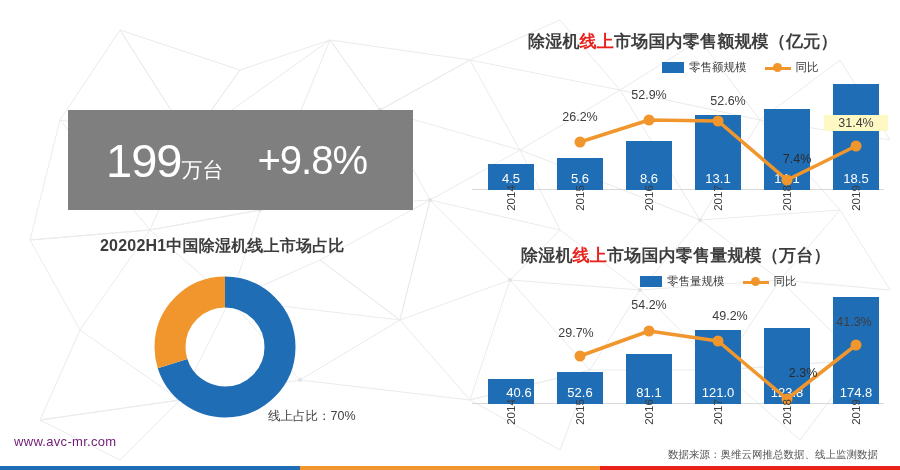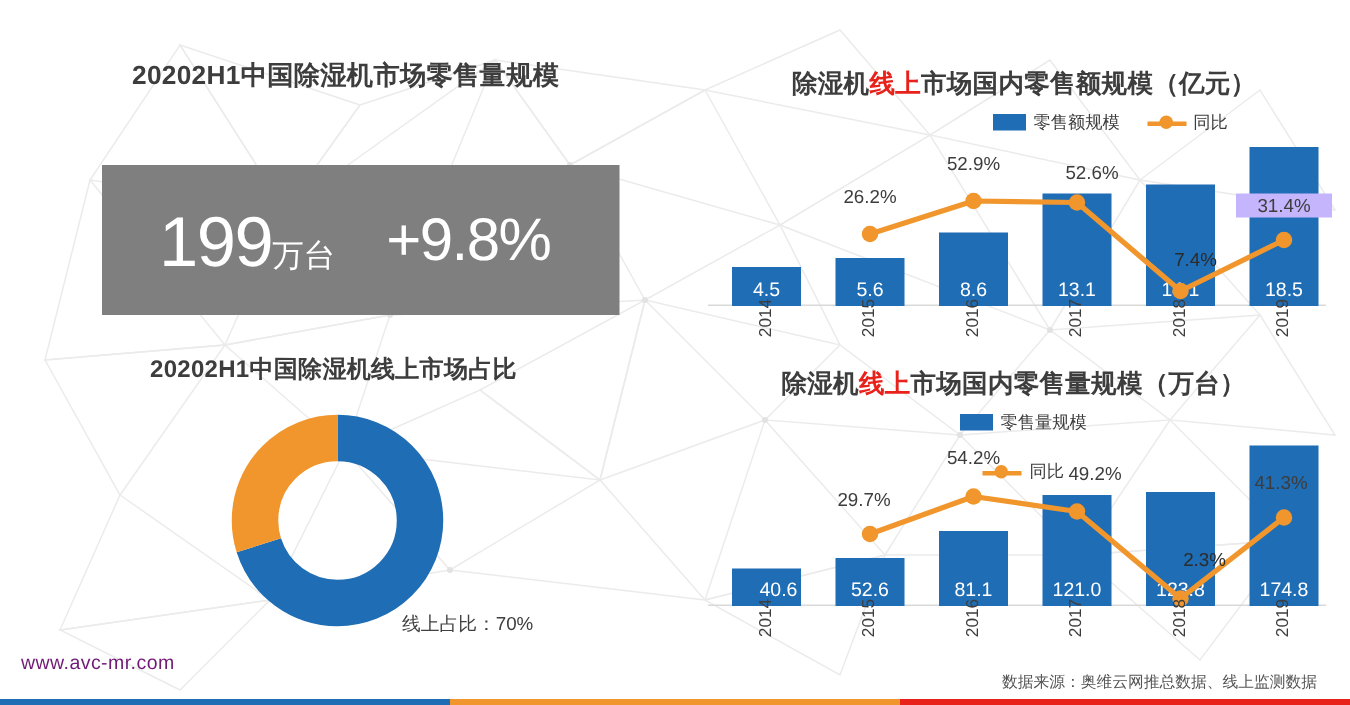--- a/index.html
+++ b/index.html
@@ -44,32 +44,32 @@
   
   #panelB{left:0px;top:228px;width:450px;height:210px;}
   #panelB .ttl{position:absolute;left:100px;top:8px;font-size:16px;}
   .donut-wrap{position:absolute;left:150px;top:44px;width:150px;height:150px;}
   .donut-cap{
     position:absolute;left:268px;top:180px;
     font-size:12.5px;color:#404040;white-space:nowrap;
   }
 
   
-  #panelC{left:450px;top:26px;width:450px;height:212px;}
+  #panelC{left:450px;top:12px;width:450px;height:212px;}
   #panelD{left:450px;top:226px;width:450px;height:212px;}
   .chart-title{position:absolute;top:18px;font-size:17px;}
   #panelC .chart-title{left:78px;}
   #panelD .chart-title{left:71px;}
 
   .legend{
     position:absolute;top:48px;display:flex;align-items:center;gap:18px;
     font-size:11.5px;color:#3d3d3d;
   }
   #panelC .legend{left:212px;}
-  #panelD .legend{left:190px;flex-direction:column;}
+  #panelD .legend{left:190px;}
   .lg-item{display:flex;align-items:center;gap:5px;white-space:nowrap;}
   .lg-swatch{width:22px;height:11px;background:#1f6db4;display:block;}
   .lg-line{position:relative;width:26px;height:11px;display:block;}
   .lg-line::before{
     content:"";position:absolute;left:0;top:4.5px;width:26px;height:3px;background:#f0962c;
   }
   .lg-line::after{
     content:"";position:absolute;left:8px;top:1px;width:9px;height:9px;border-radius:50%;
     background:#f0962c;
   }
@@ -85,21 +85,21 @@
   }
   .bar-val{
     position:absolute;bottom:4px;width:46px;text-align:center;
     color:#ffffff;font-size:13px;
   }
   .svgline{position:absolute;left:0;top:0;width:412px;height:110px;overflow:visible;}
   .pt-lbl{
     position:absolute;font-size:12.5px;color:#3d3d3d;white-space:nowrap;
     text-align:center;
   }
-  .pt-lbl.boxed{background:#c4b5fd;padding:1px 3px;}
+  .pt-lbl.boxed{background:#fef9c3;padding:1px 3px;}
   .xaxis{position:absolute;left:22px;top:180px;width:412px;height:30px;}
   .xtick{
     position:absolute;width:46px;text-align:center;font-size:11.5px;color:#3d3d3d;
   }
   .xtick span{
     display:inline-block;
     transform:rotate(-90deg) translateY(0);
     transform-origin:center center;
     white-space:nowrap;
   }
@@ -165,21 +165,20 @@
       <circle cx="430" cy="200" r="2"></circle>
         <circle cx="260" cy="210" r="2"></circle>
       <circle cx="510" cy="280" r="2"></circle>
         <circle cx="640" cy="290" r="2"></circle>
       <circle cx="300" cy="380" r="2"></circle>
         <circle cx="700" cy="220" r="2"></circle>
     </g>
   </svg>
 
   <div class="panel" id="panelA">
-    <div class="ttl">20202H1中国除湿机市场零售量规模</div>
     <div class="greybox">
       <div class="bignum">
         <span>199</span><span class="unit">万台</span>
       </div>
       <div class="growth">+9.8%</div>
     </div>
   </div>
 
   <div class="panel" id="panelB">
     <div class="ttl">20202H1中国除湿机线上市场占比</div>

